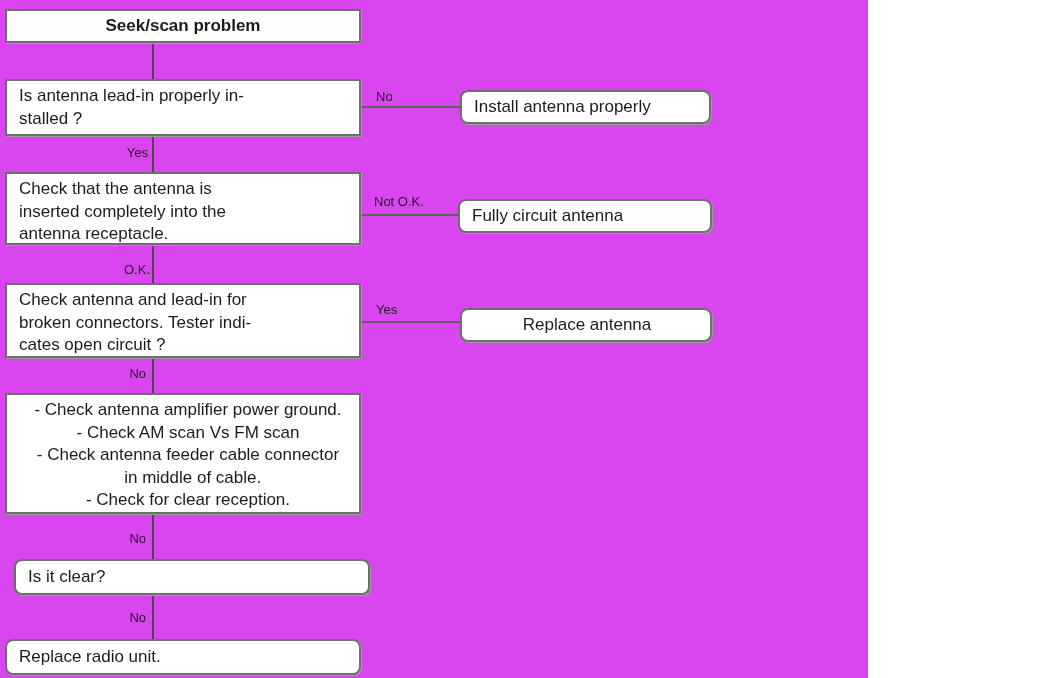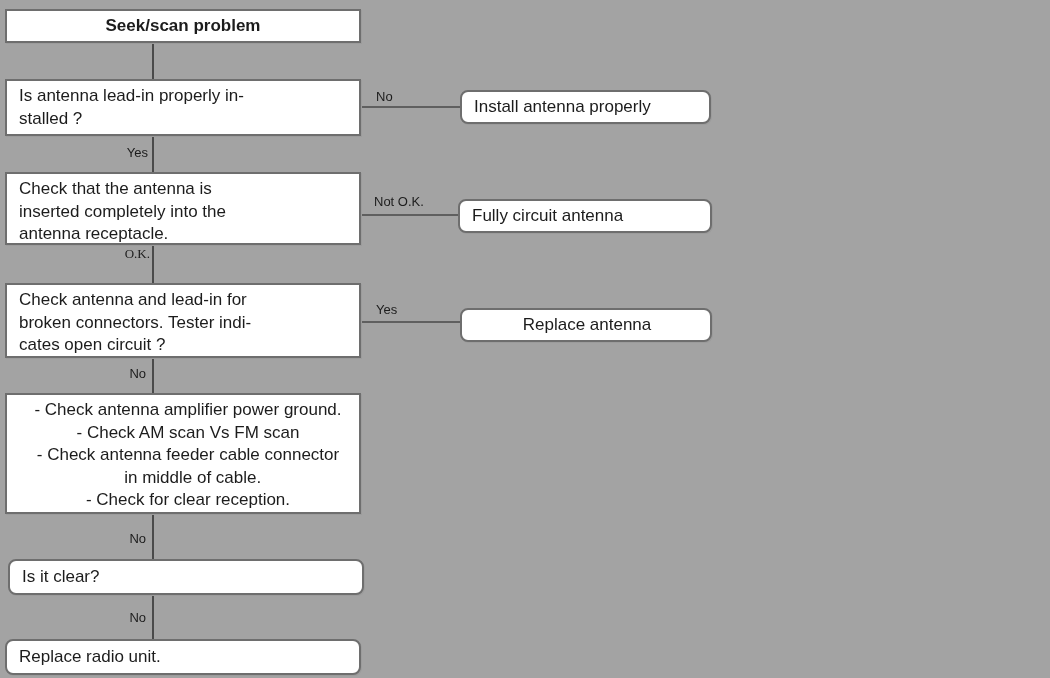--- a/index.html
+++ b/index.html
@@ -1,20 +1,20 @@
 <!DOCTYPE html>
 <html><head>
 <meta charset="utf-8">
 <style>
   html, body { margin: 0; padding: 0; background: #ffffff; }
   .stage {
     position: relative;
-    width: 1050px;
+    width: 868px;
     height: 678px;
-    background: #a3a3a3;
+    background: #d946ef;
     font-family: "Liberation Sans", sans-serif;
     color: #1c1c1c;
     overflow: hidden;
   }
   .box {
     position: absolute;
     box-sizing: border-box;
     background: #ffffff;
     border: 2px solid #6e6e6e;
     box-shadow: 1px 1px 0 #9c9c9c;
@@ -38,40 +38,40 @@
   .line { position: absolute; background: #4a4a4a; }
   .line.h { height: 2px; background: #5f5f5f; }
   .line.v { width: 2px; }
 
   
   .b-start     { left: 5px;  top: 9px;   width: 356px; height: 34px; }
   .b-q1        { left: 5px;  top: 79px;  width: 356px; height: 57px; }
   .b-q2        { left: 5px;  top: 172px; width: 356px; height: 73px; }
   .b-q3        { left: 5px;  top: 283px; width: 356px; height: 75px; }
   .b-checklist { left: 5px;  top: 393px; width: 356px; height: 121px; text-align: center; }
-  .b-q4        { left: 8px;  top: 559px; width: 356px; height: 36px; }
+  .b-q4        { left: 14px;  top: 559px; width: 356px; height: 36px; }
   .b-final     { left: 5px;  top: 639px; width: 356px; height: 36px; }
 
   .b-r1 { left: 460px; top: 90px;  width: 251px; height: 34px; }
   .b-r2 { left: 458px; top: 199px; width: 254px; height: 34px; }
   .b-r3 { left: 460px; top: 308px; width: 252px; height: 34px; justify-content: center; }
 
   .v1 { left: 152px; top: 43px;  height: 36px; }
   .v2 { left: 152px; top: 136px; height: 36px; }
   .v3 { left: 152px; top: 245px; height: 38px; }
   .v4 { left: 152px; top: 358px; height: 35px; }
   .v5 { left: 152px; top: 514px; height: 45px; }
   .v6 { left: 152px; top: 595px; height: 44px; }
 
   .h1 { left: 361px; top: 106px; width: 99px; }
   .h2 { left: 361px; top: 214px; width: 97px; }
   .h3 { left: 361px; top: 321px; width: 99px; }
 
   .l-yes1  { left: 88px;  top: 143px; width: 60px; }
-  .l-ok    { left: 88px;  top: 244px; width: 62px; font-family: Liberation Serif, serif; }
+  .l-ok    { left: 88px;  top: 260px; width: 62px; }
   .l-no2   { left: 88px;  top: 364px; width: 58px; }
   .l-no3   { left: 88px;  top: 529px; width: 58px; }
   .l-no4   { left: 88px;  top: 608px; width: 58px; }
 
   .l-no1   { left: 376px; top: 87px;  }
   .l-notok { left: 374px; top: 192px; }
   .l-yes3  { left: 376px; top: 300px; }
 </style>
 </head>
 <body>

